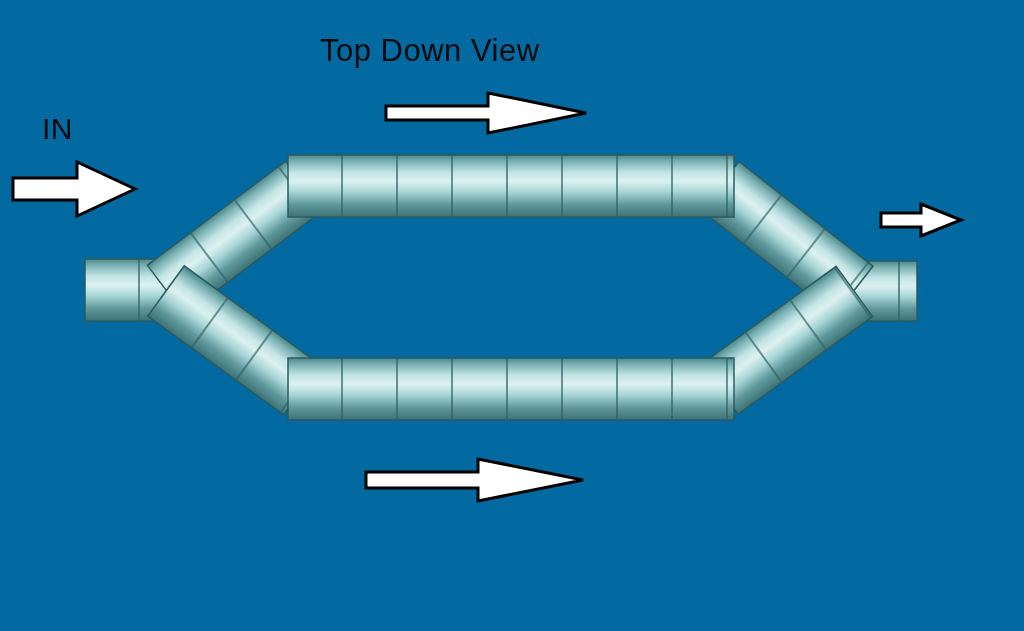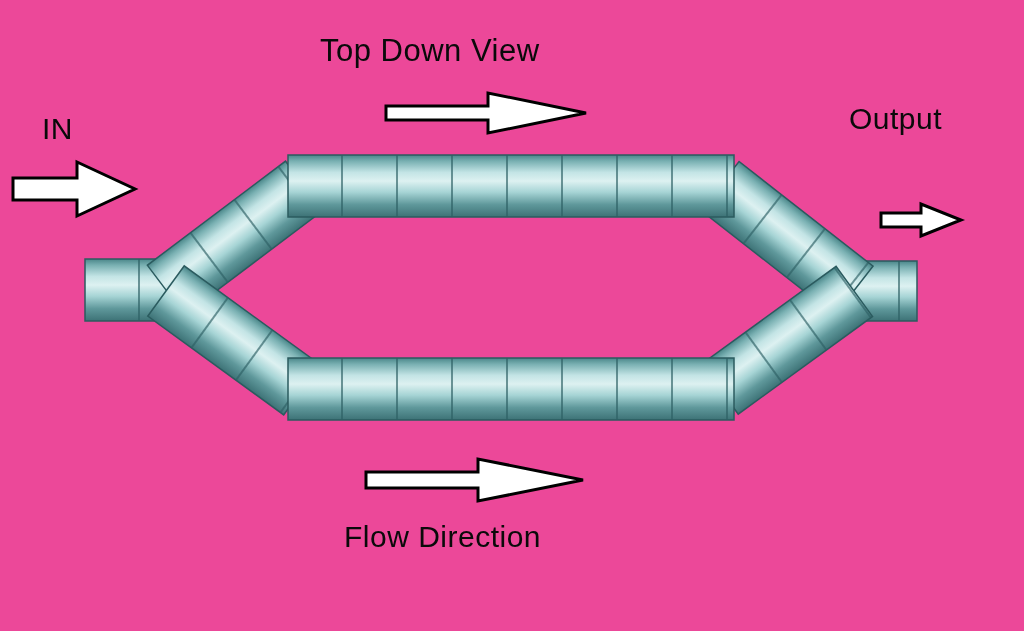--- a/index.html
+++ b/index.html
@@ -4,21 +4,21 @@
 <style>
   html, body {
     margin: 0;
     padding: 0;
     background: #ffffff;
   }
   .stage {
     position: relative;
     width: 1024px;
     height: 631px;
-    background: #ec4899;
+    background: #0369a1;
     overflow: hidden;
     font-family: "Liberation Sans", sans-serif;
   }
   .stage svg {
     position: absolute;
     left: 0;
     top: 0;
   }
   .label {
     position: absolute;
@@ -102,17 +102,15 @@
       <polygon points="13,178 77,178 77,162 135,189 77,216 77,200 13,200"></polygon>
       <polygon points="881,213 921,213 921,204 961,220 921,236 921,227 881,227"></polygon>
       <polygon points="366,472 478,472 478,459 583,480 478,501 478,488 366,488"></polygon>
     </g>
   </svg>
 
   <div class="label title" style="left:320px; top:33px;">Top Down View</div>
 
   <div class="label" style="left:42px; top:96px;margin-top:16px;">IN</div>
 
-  <div class="label" style="left:849px; top:102px;">Output</div>
 
-  <div class="label" style="left:344px; top:520px;">Flow Direction</div>
 
 </div>
 
 </body></html>

